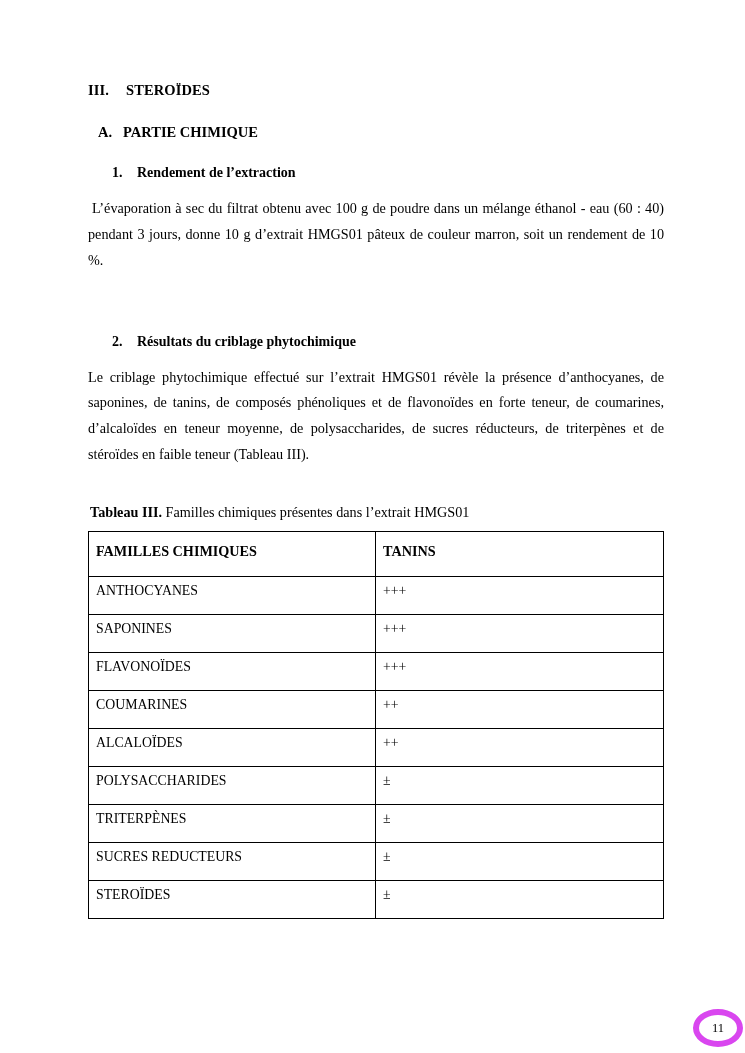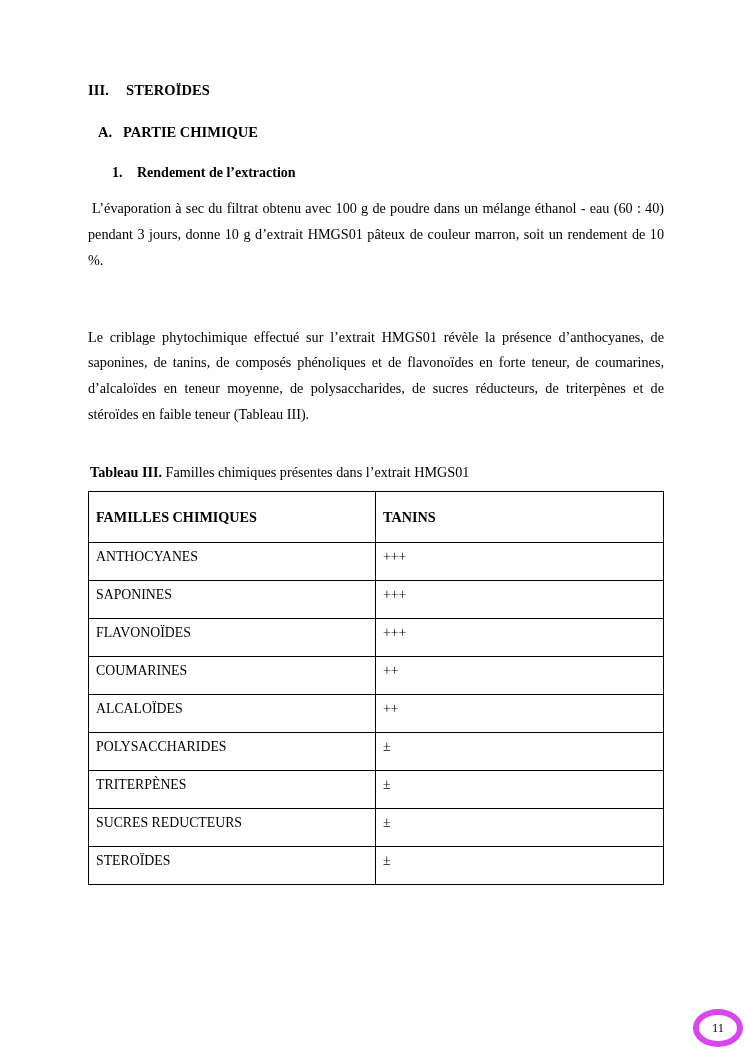--- a/index.html
+++ b/index.html
@@ -85,21 +85,21 @@
     border: 1px solid #000000;
     vertical-align: top;
     padding: 6px 7px 9px 7px;
     font-size: 13.8px;
     text-align: left;
     height: 22px;
   }
   table.chem th {
     font-weight: bold;
     font-size: 14.2px;
-    padding-top: 17px;
+    padding-top: 11px;
     padding-bottom: 11px;
   }
   table.chem col.c1 { width: 287px; }
   table.chem col.c2 { width: 288px; }
   .page-number {
     position: absolute;
     left: 693px;
     top: 1009px;
     width: 38px;
     height: 26px;
@@ -127,20 +127,23 @@
     </div>
 
     <div class="h-level3">
       <span class="num">1.</span><span>Rendement de l’extraction</span>
     </div>
 
     <p class="body-text indent">L’évaporation à sec du filtrat obtenu avec 100 g de poudre dans un mélange éthanol - eau (60 : 40) pendant 3 jours, donne 10 g d’extrait HMGS01 pâteux de couleur marron, soit un rendement de 10 %.</p>
 
     <div class="spacer-lg"></div>
 
+    <div class="h-level3">
+      <span class="num">2.</span><span>Résultats du criblage phytochimique</span>
+    </div>
 
     <p class="body-text">Le criblage phytochimique effectué sur l’extrait HMGS01 révèle la présence d’anthocyanes, de saponines, de tanins, de composés phénoliques et de flavonoïdes en forte teneur, de coumarines, d’alcaloïdes en teneur moyenne, de polysaccharides, de sucres réducteurs, de triterpènes et de stéroïdes en faible teneur (Tableau III).</p>
 
     <div class="spacer-lg"></div>
 
     <div class="table-caption">
       <b>Tableau III.</b><span> Familles chimiques présentes dans l’extrait HMGS01</span>
     </div>
 
     <table class="chem">

